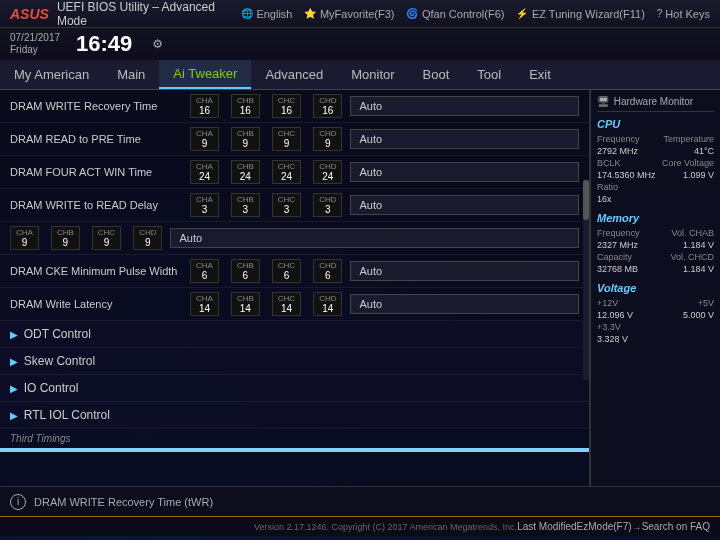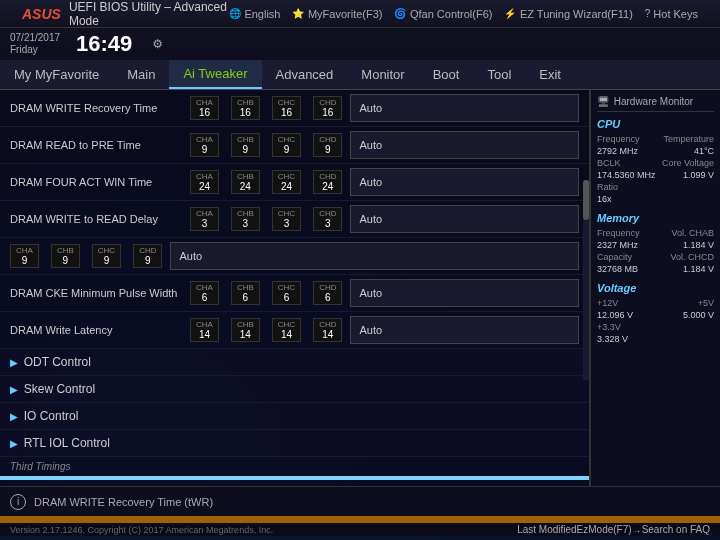--- a/index.html
+++ b/index.html
@@ -25,21 +25,21 @@
     }
 
     
     .top-bar {
       position: relative;
       z-index: 10;
       background: linear-gradient(to bottom, #1a1a2e, #111120);
       border-bottom: 1px solid #333;
       display: flex;
       align-items: center;
-      padding: 0 22px;
+      padding: 0 10px;
       height: 28px;
     }
 
     .logo {
       color: #e74c3c;
       font-weight: bold;
       font-size: 14px;
       margin-right: 8px;
       font-style: italic;
     }
@@ -181,21 +181,21 @@
       color: #fff;
     }
 
     .setting-value {
       flex: 1;
       background: #1a1a2e;
       border: 1px solid #444;
       padding: 3px 8px;
       font-size: 11px;
       color: #ccc;
-      height: 28px;
+      height: 20px;
       display: flex;
       align-items: center;
     }
 
     
     .expand-row {
       display: flex;
       align-items: center;
       padding: 6px 10px;
       border-bottom: 1px solid #1a1a2e;
@@ -295,24 +295,24 @@
       font-size: 10px;
       color: #aaa;
       flex-shrink: 0;
     }
 
     
     .footer {
       position: relative;
       z-index: 10;
       background: #0a0a18;
-      border-top: 7px solid #a16207;
-      display: flex;
-      align-items: center;
-      justify-content: space-between;
+      border-top: 1px solid #a16207;
+      display: flex;
+      align-items: center;
+      justify-content: flex-end;
       padding: 4px 10px;
       height: 20px;
     }
 
     .footer-left {
       font-size: 9px;
       color: #666;
     }
 
     .footer-right {
@@ -376,21 +376,21 @@
 <div class="datetime-bar">
   <div class="date-text">
     <div>07/21/2017</div>
     <div>Friday</div>
   </div>
   <span class="time-display">16:49</span>
   <span class="gear-icon">⚙</span>
 </div>
 
 <div class="nav-bar">
-  <div class="nav-tab">My MyFavorite</div>
+  <div class="nav-tab">My American</div>
   <div class="nav-tab">Main</div>
   <div class="nav-tab active">Ai Tweaker</div>
   <div class="nav-tab">Advanced</div>
   <div class="nav-tab">Monitor</div>
   <div class="nav-tab">Boot</div>
   <div class="nav-tab">Tool</div>
   <div class="nav-tab">Exit</div>
 </div>
 
 <div class="main-content">

